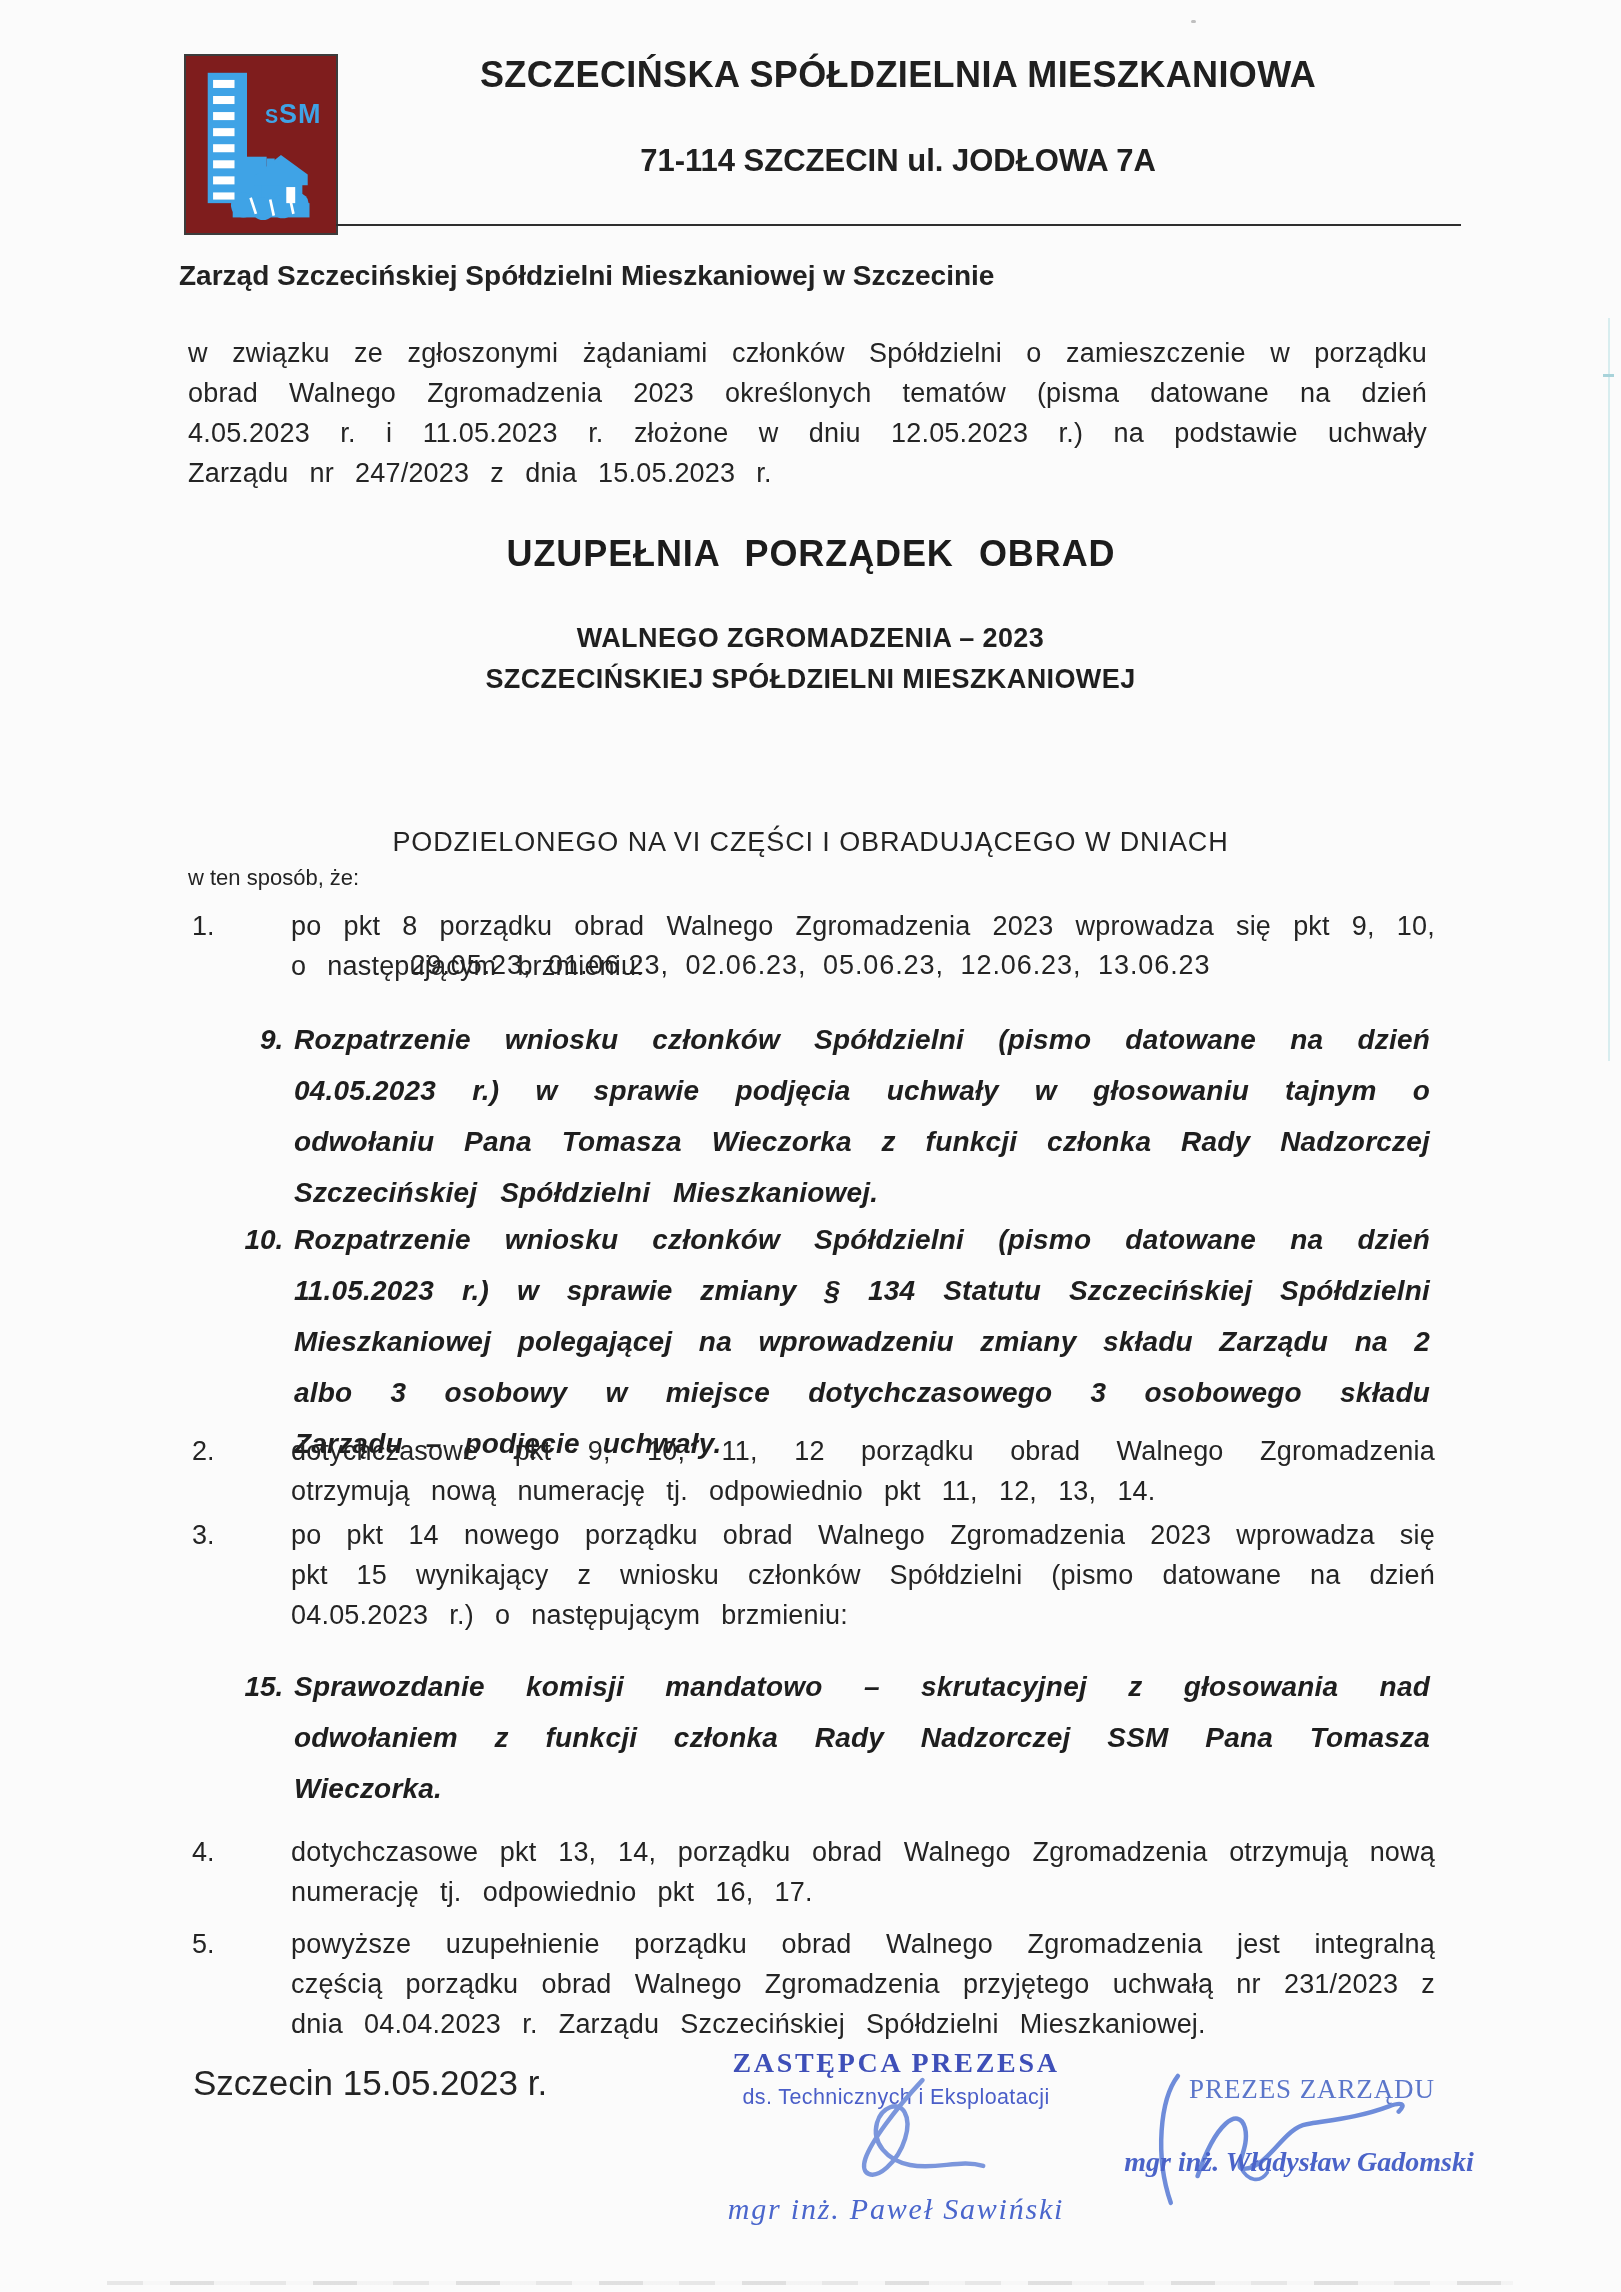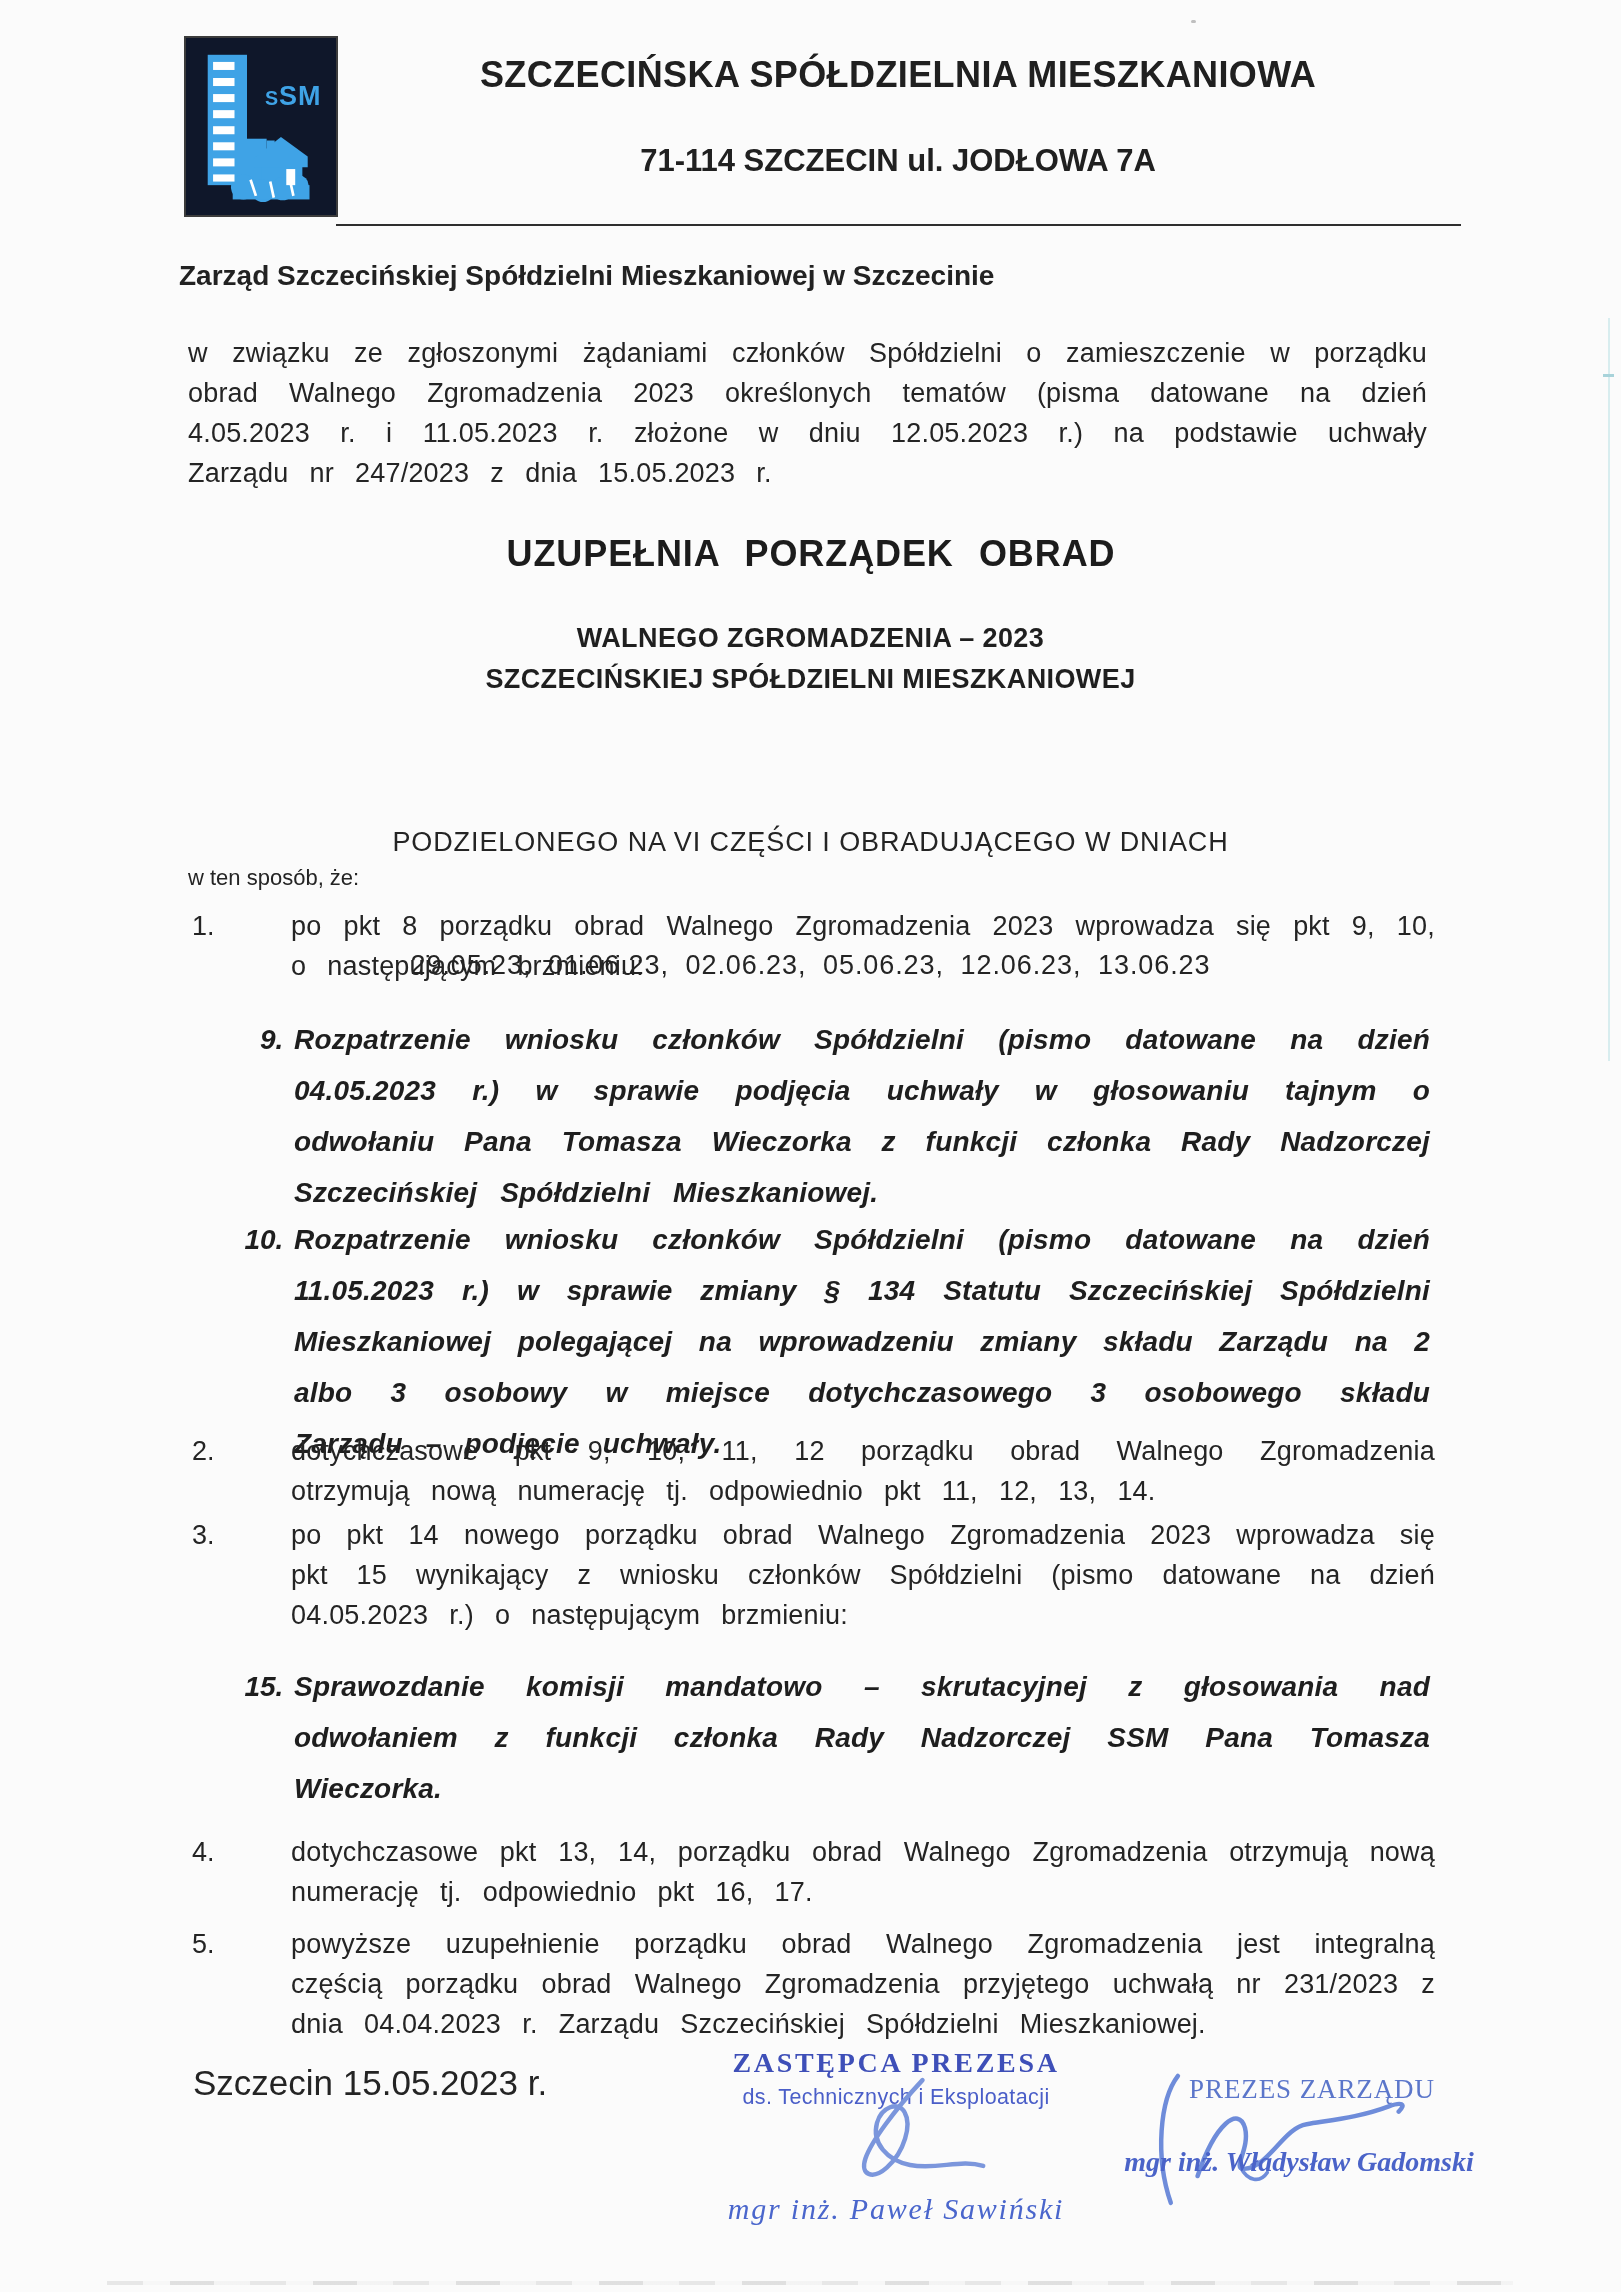--- a/index.html
+++ b/index.html
@@ -4,22 +4,22 @@
 <style>
   html,body{margin:0;padding:0;}
   body{
     width:1622px;height:2293px;position:relative;overflow:hidden;
     background:#fbfbfb;color:#1e1e1e;
     font-family:"Liberation Sans", sans-serif;
   }
   .abs{position:absolute;}
   
   .logo-box{
-    left:184px;top:36px;width:150px;height:177px;
-    border:2.7px solid #3c3c3c;background:#0f172a;text-decoration:underline;
+    left:184px;top:54px;width:150px;height:177px;
+    border:2.7px solid #3c3c3c;background:#7f1d1d;text-decoration:underline;
   }
   .logo-svg{position:absolute;left:10.7px;top:12.5px;}
   .logo-text{
     position:absolute;left:79px;top:43px;
     color:#3fa3e6;font-weight:bold;font-size:27px;letter-spacing:0.9px;
   }
   .logo-text::first-letter{font-size:19.7px;}
   .org-name{
     left:336px;top:54px;width:1124px;text-align:center;
     font-weight:bold;font-size:36px;letter-spacing:0.4px;color:#202020;

